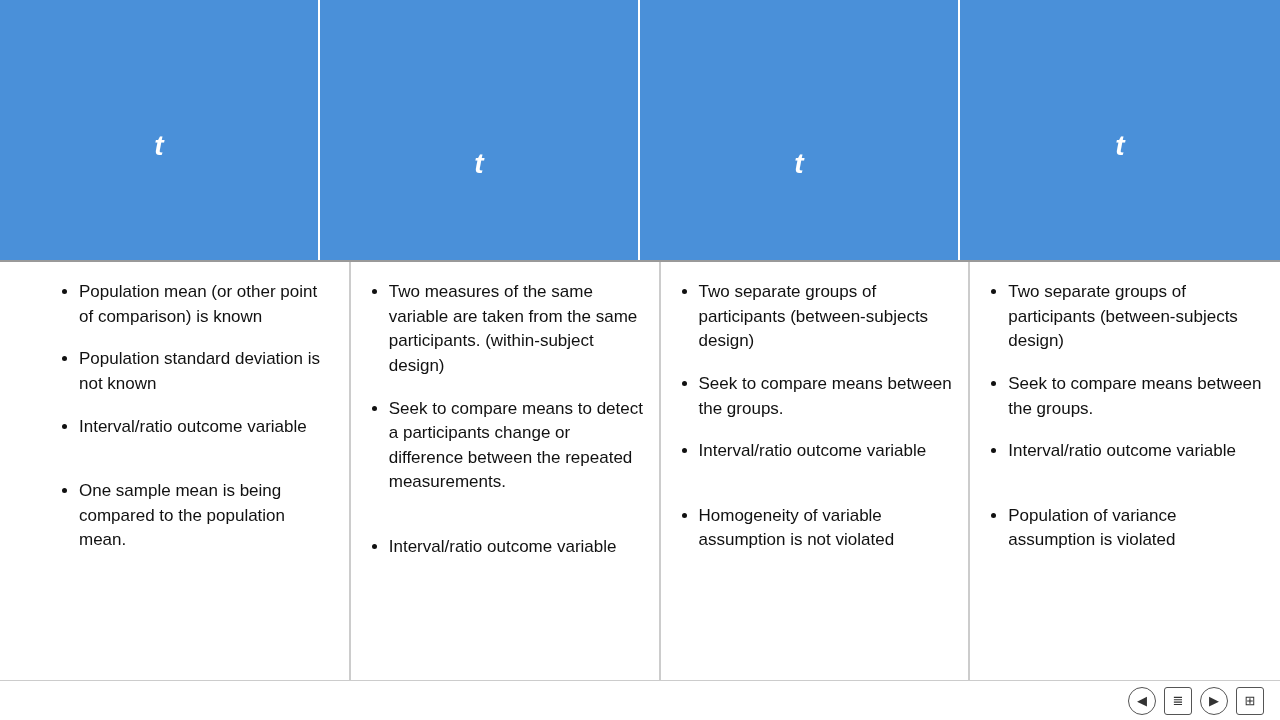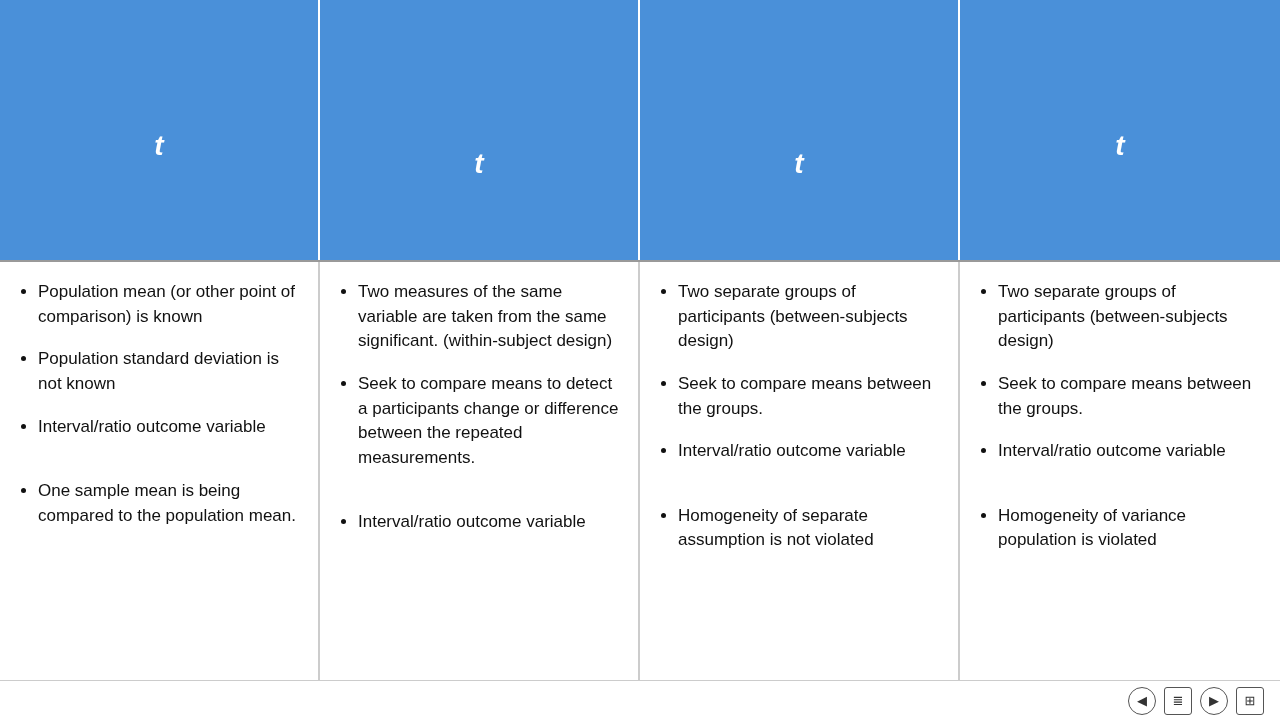--- a/index.html
+++ b/index.html
@@ -54,20 +54,21 @@
     .header-cell .title-text em {
       font-style: italic;
     }
 
     
     .body-row {
       display: grid;
       grid-template-columns: 1fr 1fr 1fr 1fr;
       flex: 1;
       border-top: 2px solid #999;
+      padding-left: 41px;
     }
 
     .body-cell {
       padding: 18px 14px 18px 20px;
       border-right: 2px solid #ccc;
       font-size: 17px;
       line-height: 1.45;
       color: #111;
     }
     .body-cell:last-child {
@@ -171,41 +172,41 @@
         <ul>
           <li>Population mean (or other point of comparison) is known</li>
           <li>Population standard deviation is not known</li>
           <li>Interval/ratio outcome variable</li>
           <li>One sample mean is being compared to the population mean.</li>
         </ul>
       </div>
 
       <div class="body-cell">
         <ul>
-          <li>Two measures of the same variable are taken from the same significant. (within-subject design)</li>
+          <li>Two measures of the same variable are taken from the same participants. (within-subject design)</li>
           <li>Seek to compare means to detect a participants change or difference between the repeated measurements.</li>
           <li>Interval/ratio outcome variable</li>
         </ul>
       </div>
 
       <div class="body-cell">
         <ul>
           <li>Two separate groups of participants (between-subjects design)</li>
           <li>Seek to compare means between the groups.</li>
           <li>Interval/ratio outcome variable</li>
-          <li>Homogeneity of separate assumption is not violated</li>
+          <li>Homogeneity of variable assumption is not violated</li>
         </ul>
       </div>
 
       <div class="body-cell">
         <ul>
           <li>Two separate groups of participants (between-subjects design)</li>
           <li>Seek to compare means between the groups.</li>
           <li>Interval/ratio outcome variable</li>
-          <li>Homogeneity of variance population is violated</li>
+          <li>Population of variance assumption is violated</li>
         </ul>
       </div>
 
     </div>
 
   </div>
 
   <div class="nav-bar">
     <div class="nav-btn">◀</div>
     <div class="nav-btn-rect">≣</div>

